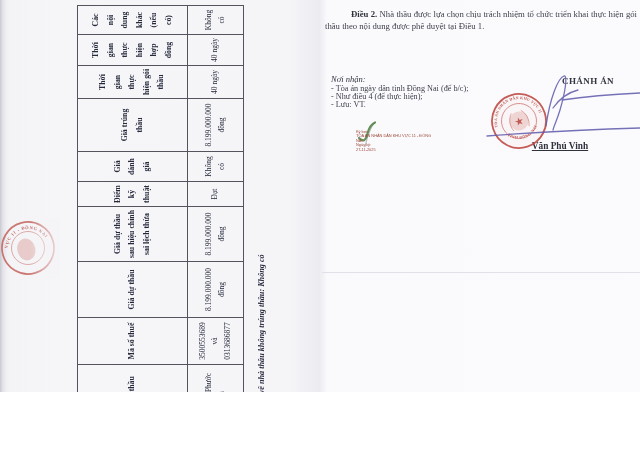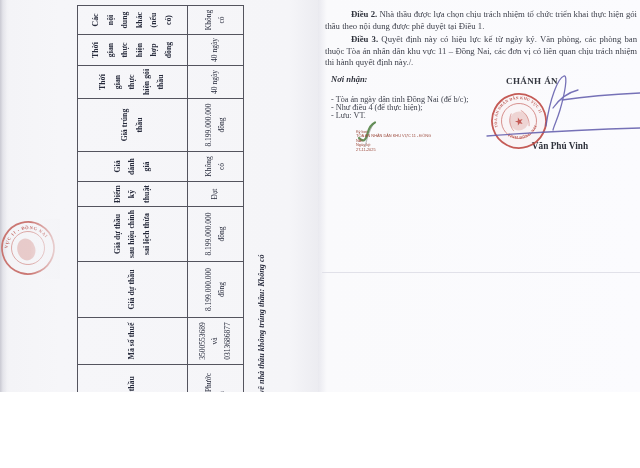--- a/index.html
+++ b/index.html
@@ -33,26 +33,26 @@
   .cap-inner{position:absolute;left:0;top:0;width:186px;height:20px;
     transform:translateY(186px) rotate(-90deg);transform-origin:0 0;
     font-size:8.2px;font-weight:bold;font-style:italic;color:#2c2f40;white-space:nowrap;}
 
   
   .articles{position:absolute;left:325px;top:9px;width:312px;font-size:8.7px;
     line-height:11.6px;text-align:justify;color:#3c3f4a;}
   .articles p{margin:0 0 2px 0;text-indent:26px;}
   .articles b{color:#2f323c;}
   .recipients{position:absolute;left:331px;top:74px;width:170px;font-size:8.2px;color:#3c3f4a;}
-  .recipients .head{font-weight:bold;font-style:italic;font-size:8.5px;margin-bottom:12px;color:#31343e;}
+  .recipients .head{font-weight:normal;font-style:italic;font-size:8.5px;margin-bottom:1px;color:#31343e;}
   .recipients .item{line-height:7.9px;}
-  .signer-title{position:absolute;left:506px;top:76px;width:108px;text-align:left;
+  .signer-title{position:absolute;left:506px;top:76px;width:108px;text-align:right;
     font-weight:bold;font-size:9px;letter-spacing:.4px;color:#33363f;}
   .signer-name{position:absolute;left:506px;top:141px;width:108px;text-align:center;
-    font-weight:bold;font-size:9.3px;color:#2f323c;}
+    font-weight:bold;font-size:9.3px;color:#2f323c;text-decoration:underline;}
 
   
   .seal-svg{position:absolute;left:488px;top:90px;}
   .stamp-svg{position:absolute;left:0px;top:219px;}
   .sig-svg{position:absolute;left:480px;top:68px;}
   .dsig-check{position:absolute;left:355px;top:121px;}
   .dsig-text{position:absolute;left:356px;top:130px;width:76px;font-family:"Liberation Sans",sans-serif;
     font-size:3.9px;line-height:4.4px;color:#9c4a3c;filter:blur(.25px);}
 </style>
 </head>
@@ -132,21 +132,20 @@
       <ellipse cx="26" cy="30" rx="9" ry="11" fill="#cf7a73" opacity="0.4"></ellipse>
       <text font-size="4.4" font-weight="bold" fill="#b5443e" letter-spacing="0.6">
         <textPath href="#stampArc" startOffset="50%" text-anchor="middle">VỰC 11 - ĐỒNG NAI</textPath>
       </text>
     </g>
     <rect x="0" y="0" width="60" height="60" fill="url(#stampFade)"></rect>
   </svg>
 
   <div class="articles">
     <p><b>Điều 2.</b> <span>Nhà thầu được lựa chọn chịu trách nhiệm tổ chức triển khai thực hiện gói thầu theo nội dung được phê duyệt tại Điều 1.</span></p>
-    <p><b>Điều 3.</b> <span>Quyết định này có hiệu lực kể từ ngày ký. Văn phòng, các phòng ban thuộc Tòa án nhân dân khu vực 11 – Đồng Nai, các đơn vị có liên quan chịu trách nhiệm thi hành quyết định này./.</span></p>
   </div>
 
   <div class="recipients">
     <div class="head">Nơi nhận:</div>
     <div class="item">- Tòa án ngày dân tỉnh Đồng Nai (để b/c);</div>
     <div class="item">- Như điều 4 (để thực hiện);</div>
     <div class="item">- Lưu: VT.</div>
   </div>
 
   <div class="signer-title">CHÁNH ÁN</div>

